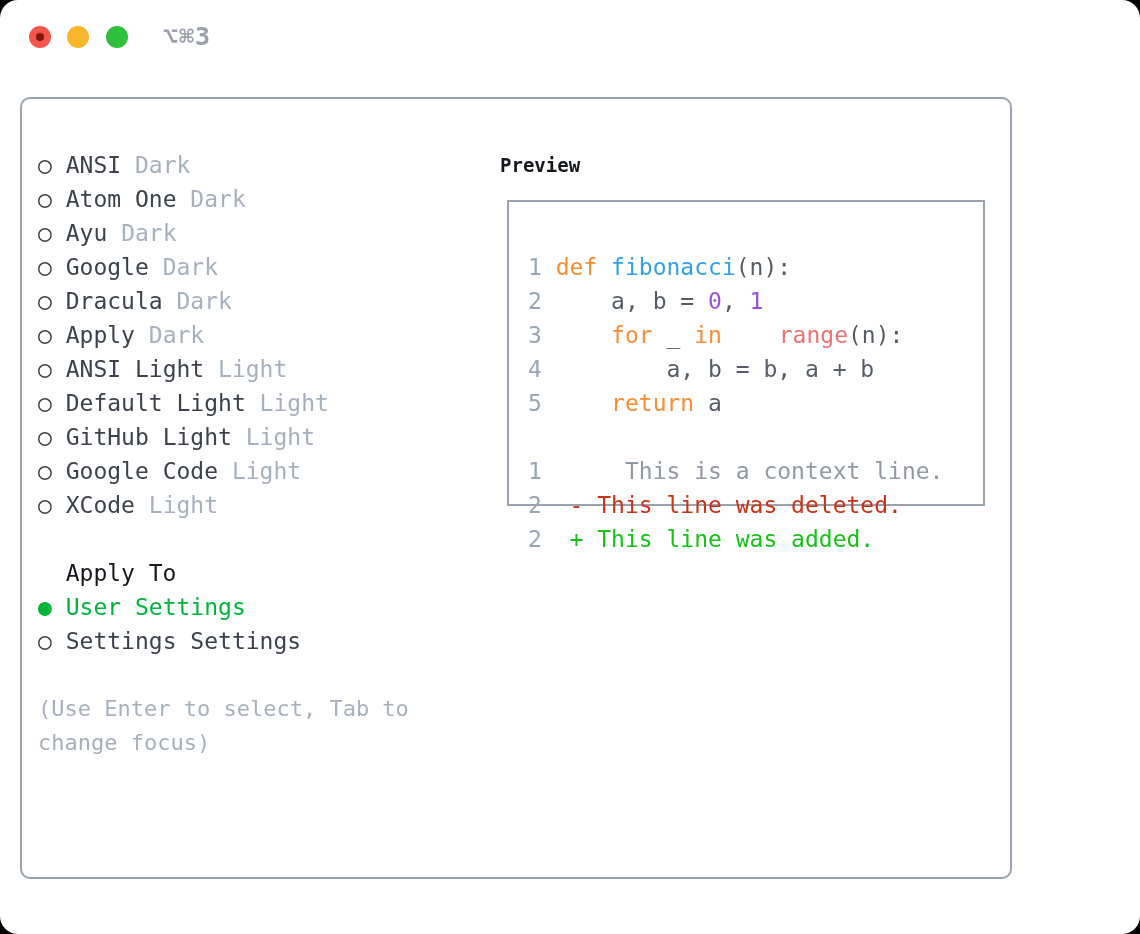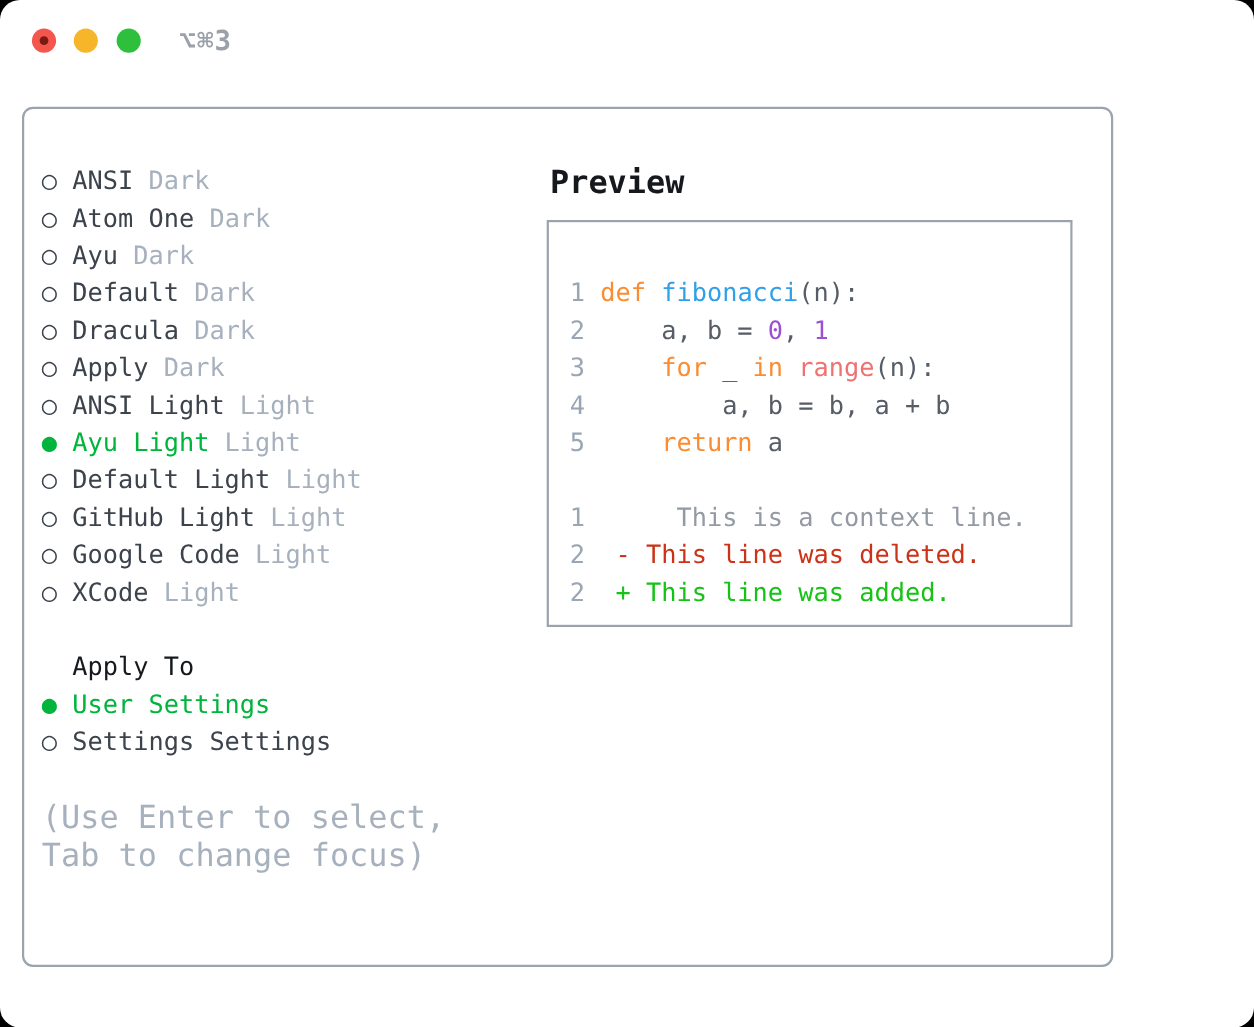--- a/index.html
+++ b/index.html
@@ -69,56 +69,56 @@
   .header-row { font-weight: bold; color: var(--header-text); }
   .bullet { color: var(--theme-name); }
   .tname  { color: var(--theme-name); }
   .variant { color: var(--variant-label); }
   .selected .bullet, .selected .tname { color: var(--selected-green); }
   .apply-header { color: var(--header-text); padding-left: 2ch; }
   .help {
     width: 434px;
     white-space: normal;
     color: var(--help-text);
-    font-size: 29px;
+    font-size: 22px;
     line-height: 34px;
   }
   
   .preview-title {
     position: absolute;
     left: 478px;
     top: 49px;
-    font-size: 29px;
+    font-size: 19px;
     line-height: 34px;
     font-weight: bold;
     color: var(--header-text);
   }
   .preview-box {
     position: absolute;
-    left: 475px;
+    left: 485px;
     top: 101px;
     width: 478px;
-    height: 370px;
+    height: 306px;
     box-sizing: border-box;
     border: 2px solid var(--border);
     background: var(--window-bg, #fff);
   }
   .code {
     margin: 0;
     padding: 48px 0 0 19px;
     font-size: 23px;
     line-height: 34px;
   }
   .code-line { white-space: pre; height: 34px; }
   .c-num  { color: var(--line-number); }
   .c-fg   { color: var(--code-fg); }
   .c-kw   { color: var(--keyword); }
   .c-fn   { color: var(--function-name); }
   .c-lit  { color: var(--number-literal); }
-  .c-call { color: var(--builtin-call); }
+  .c-call { color: var(--builtin-call); margin-left: 43px; }
   .c-ctx  { color: var(--context-line); }
   .c-del  { color: var(--diff-deleted); }
   .c-add  { color: var(--diff-added); }
 </style>
 </head>
 <body>
 
 <div class="window">
 
   <span class="tl tl-red">
@@ -129,25 +129,24 @@
   <span class="shortcut">⌥⌘3</span>
 
   <div class="panel">
 
     <div class="left-col">
 
       <div id="theme-list">
           <div class="row option-row"><span class="bullet">○</span> <span class="tname">ANSI</span> <span class="variant">Dark</span></div>
           <div class="row option-row"><span class="bullet">○</span> <span class="tname">Atom One</span> <span class="variant">Dark</span></div>
           <div class="row option-row"><span class="bullet">○</span> <span class="tname">Ayu</span> <span class="variant">Dark</span></div>
-          <div class="row option-row"><span class="bullet">○</span> <span class="tname">Default</span> <span class="variant">Dark</span></div>
+          <div class="row option-row"><span class="bullet">○</span> <span class="tname">Google</span> <span class="variant">Dark</span></div>
           <div class="row option-row"><span class="bullet">○</span> <span class="tname">Dracula</span> <span class="variant">Dark</span></div>
           <div class="row option-row"><span class="bullet">○</span> <span class="tname">Apply</span> <span class="variant">Dark</span></div>
           <div class="row option-row"><span class="bullet">○</span> <span class="tname">ANSI Light</span> <span class="variant">Light</span></div>
-          <div class="row option-row selected"><span class="bullet">●</span> <span class="tname">Ayu Light</span> <span class="variant">Light</span></div>
           <div class="row option-row"><span class="bullet">○</span> <span class="tname">Default Light</span> <span class="variant">Light</span></div>
           <div class="row option-row"><span class="bullet">○</span> <span class="tname">GitHub Light</span> <span class="variant">Light</span></div>
           <div class="row option-row"><span class="bullet">○</span> <span class="tname">Google Code</span> <span class="variant">Light</span></div>
           <div class="row option-row"><span class="bullet">○</span> <span class="tname">XCode</span> <span class="variant">Light</span></div>
         </div>
 
       <div class="spacer"></div>
 
       <div class="row apply-header">Apply To</div>
 

